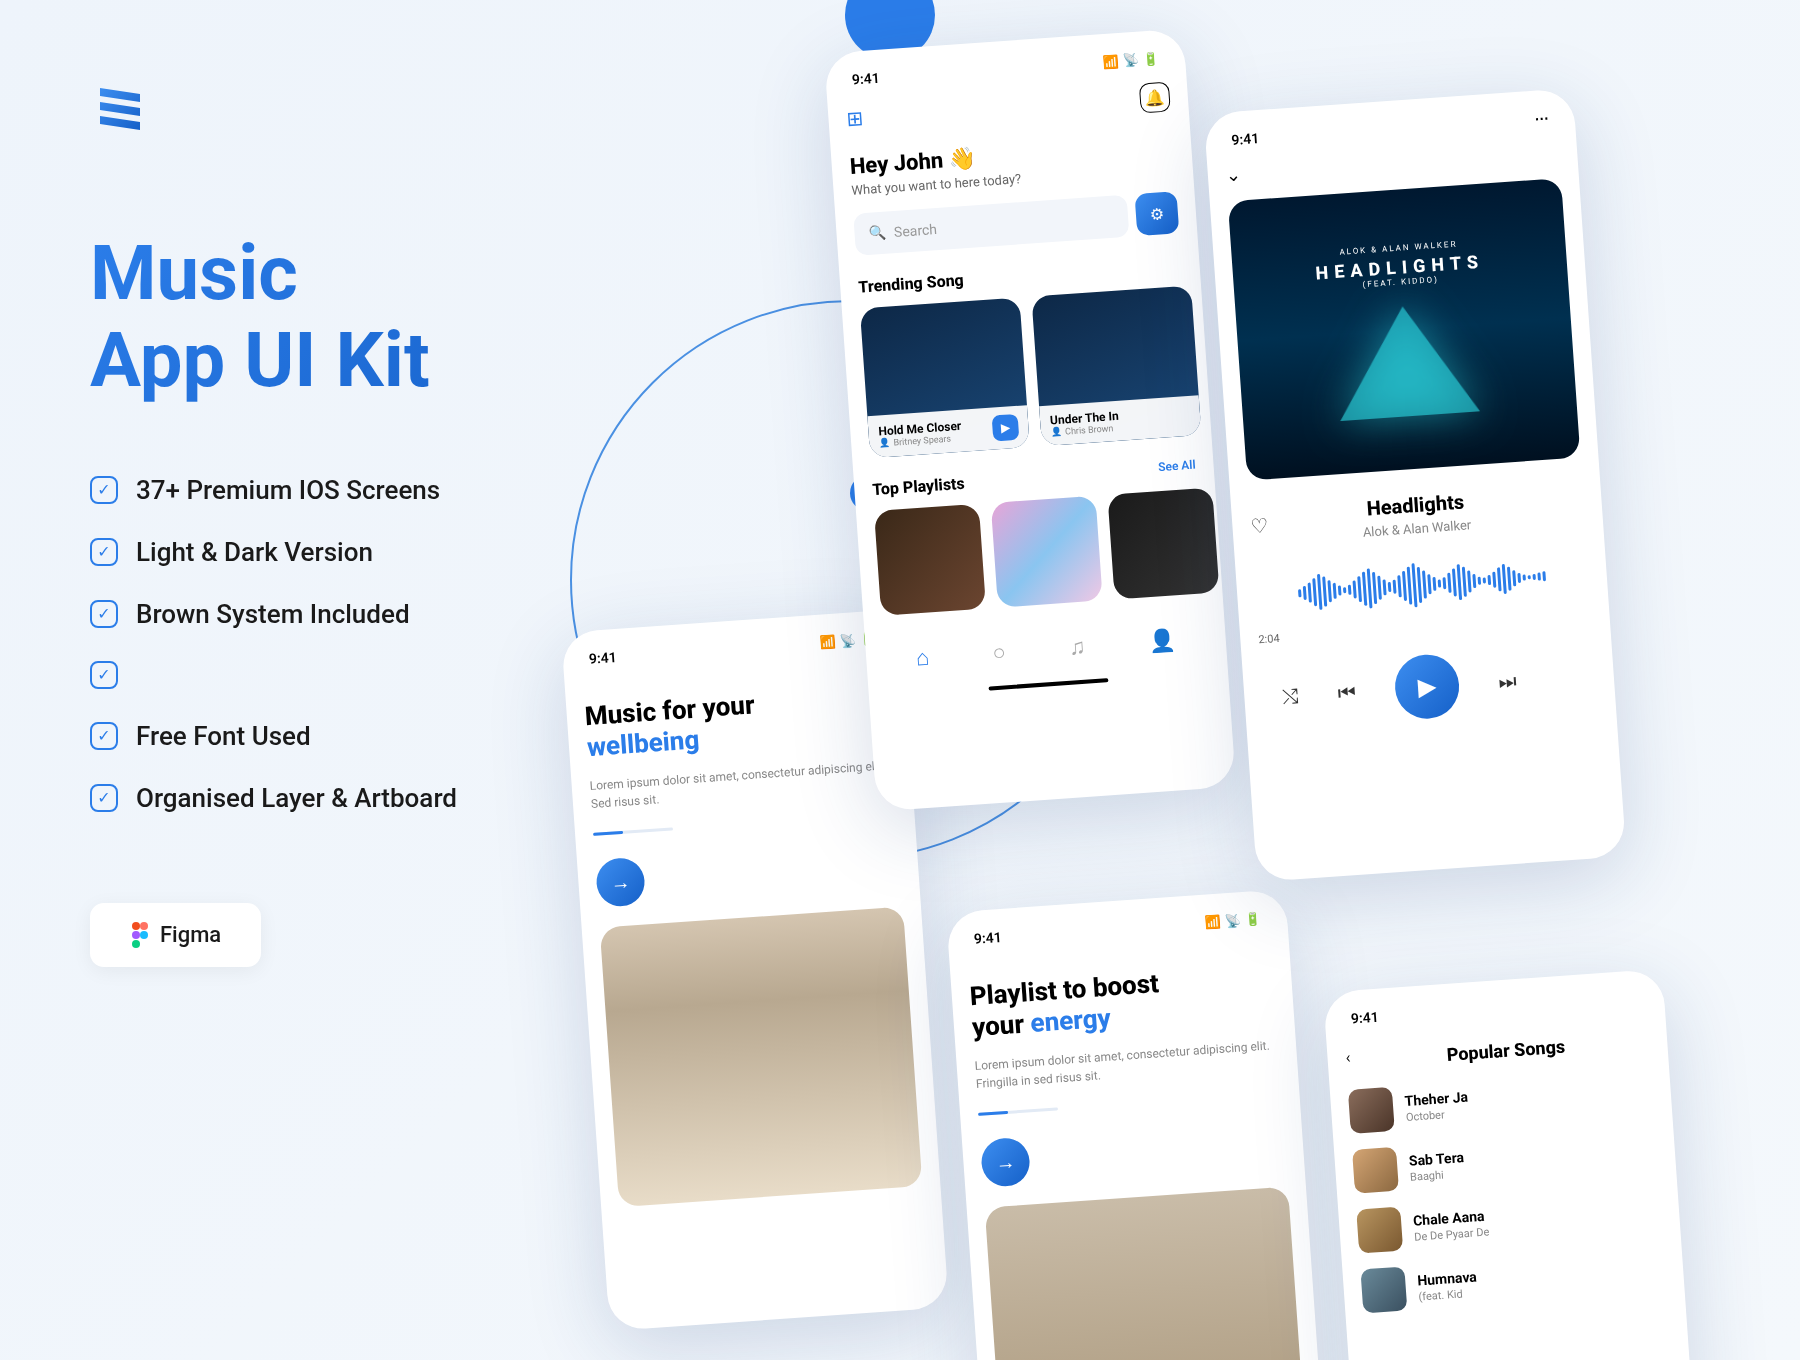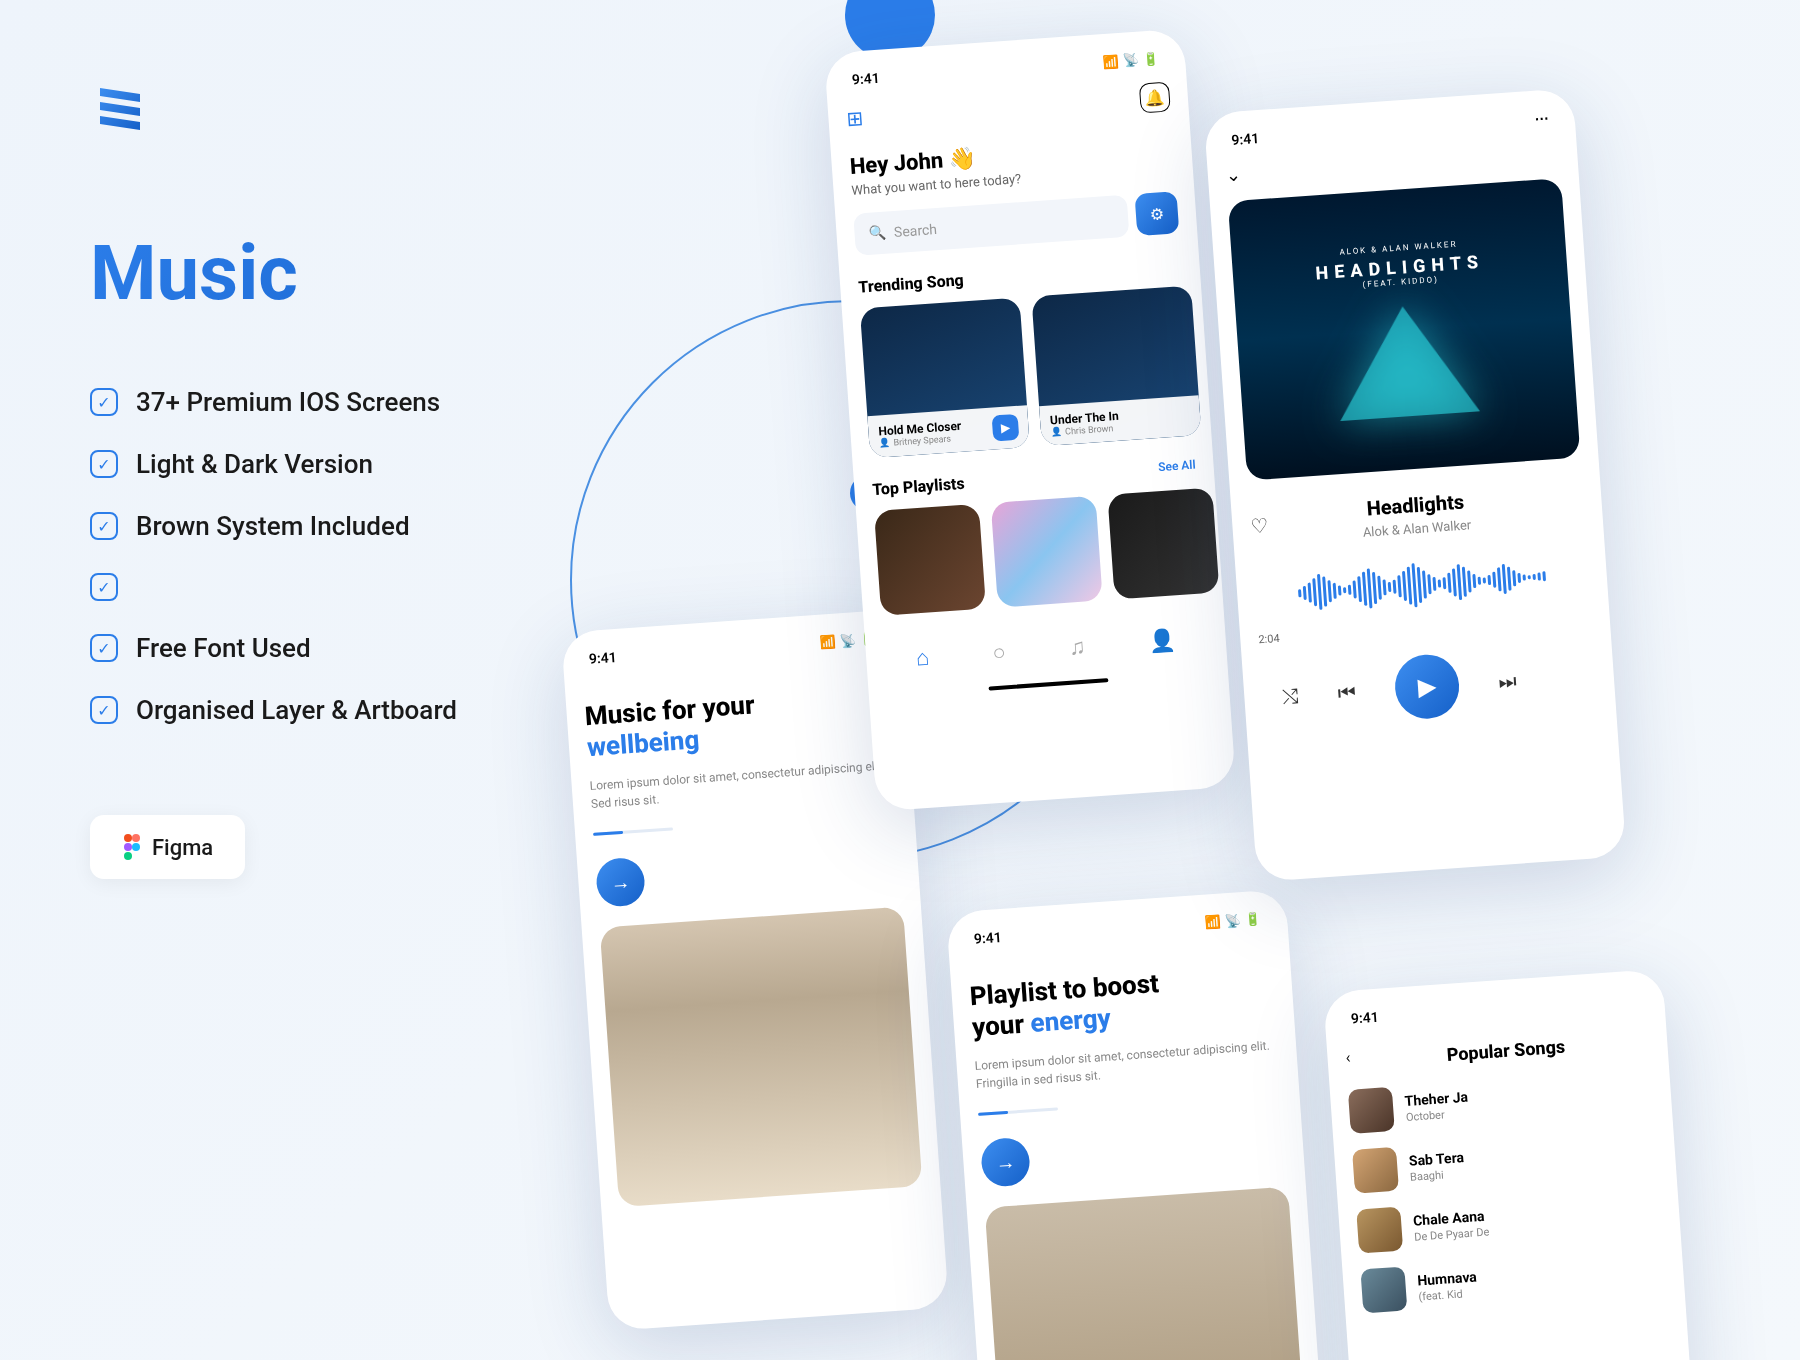--- a/index.html
+++ b/index.html
@@ -11,21 +11,21 @@
 
 
 .left{position:absolute;left:90px;top:80px;width:560px}
 .logo{width:60px;height:60px;margin-bottom:90px}
 .logo svg{width:100%;height:100%}
 .title{font-size:76px;font-weight:700;line-height:1.15;background:linear-gradient(135deg,#2b7de9 0%,#1560c8 100%);-webkit-background-clip:text;-webkit-text-fill-color:transparent;margin-bottom:70px}
 .features{display:flex;flex-direction:column;gap:32px;margin-bottom:90px}
 .feature{display:flex;align-items:center;gap:18px;font-size:26px;color:#1a1a1a;font-weight:500}
 .check{width:28px;height:28px;border:2px solid #2b7de9;border-radius:8px;display:flex;align-items:center;justify-content:center;color:#2b7de9;font-size:16px;flex-shrink:0}
 .badges{display:flex;gap:18px}
-.badge{padding:18px 32px;border-radius:14px;font-size:22px;font-weight:500;display:flex;align-items:center;gap:10px}
+.badge{padding:18px 40px;border-radius:14px;font-size:22px;font-weight:500;display:flex;align-items:center;gap:10px}
 .badge-figma{background:#fff;color:#1a1a1a;box-shadow:0 4px 20px rgba(0,0,0,0.06)}
 .badge-screens{background:linear-gradient(135deg,#3d8ef0 0%,#1560c8 100%);color:#fff}
 .figma-icon{width:20px;height:28px}
 
 
 .phones{position:absolute;left:540px;top:0;width:1260px;height:1360px}
 .phone{position:absolute;background:#fff;border-radius:36px;box-shadow:0 20px 80px rgba(30,60,120,0.18);padding:16px 18px;overflow:hidden}
 .status-bar{display:flex;justify-content:space-between;align-items:center;font-size:14px;font-weight:600;color:#000;margin-bottom:12px;padding:4px 8px}
 .status-icons{display:flex;gap:4px;align-items:center}
 .status-icons span{font-size:13px}
@@ -111,21 +111,21 @@
     <svg viewBox="0 0 60 60">
         <path d="M10 8 L50 14 L50 22 L10 16 Z M10 22 L50 28 L50 36 L10 30 Z M10 36 L50 42 L50 50 L10 44 Z" fill="url(#g1)"></path>
         <defs>
           <linearGradient id="g1" x1="0" y1="0" x2="1" y2="1">
             <stop offset="0" stop-color="#3d8ef0"></stop>
             <stop offset="1" stop-color="#1560c8"></stop>
           </linearGradient>
         </defs>
       </svg>
   </div>
-  <h1 class="title"><span>Music</span><br></h1>
+  <h1 class="title"><span>Music</span><br><span>App UI Kit</span></h1>
   <div class="features">
     <div class="feature">
         <span class="check">✓</span>
         <span>37+ Premium IOS Screens</span>
       </div>
     <div class="feature">
         <span class="check">✓</span>
         <span>Light &amp; Dark Version</span>
       </div>
     <div class="feature">

